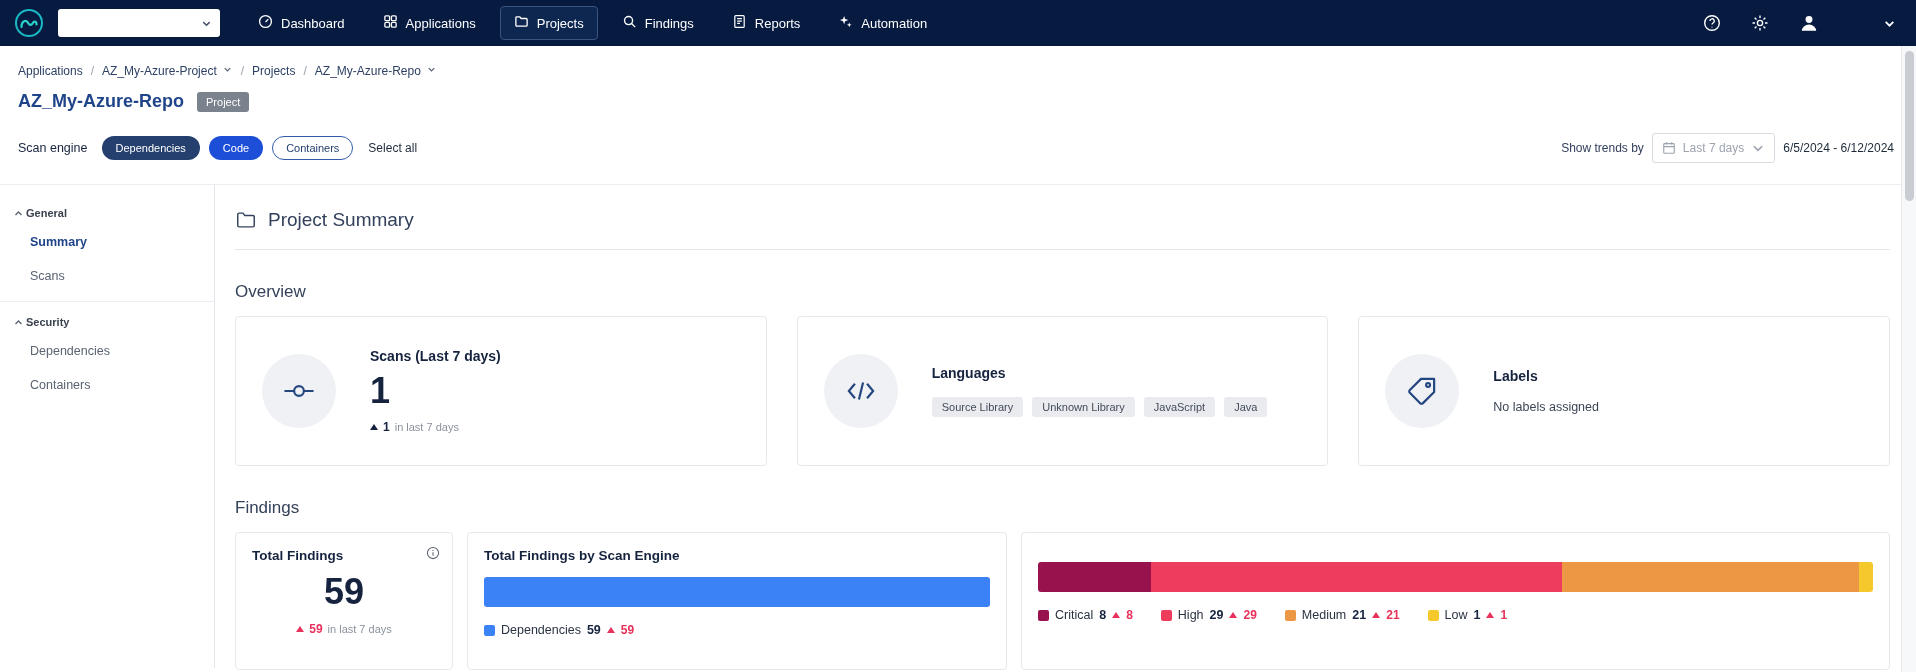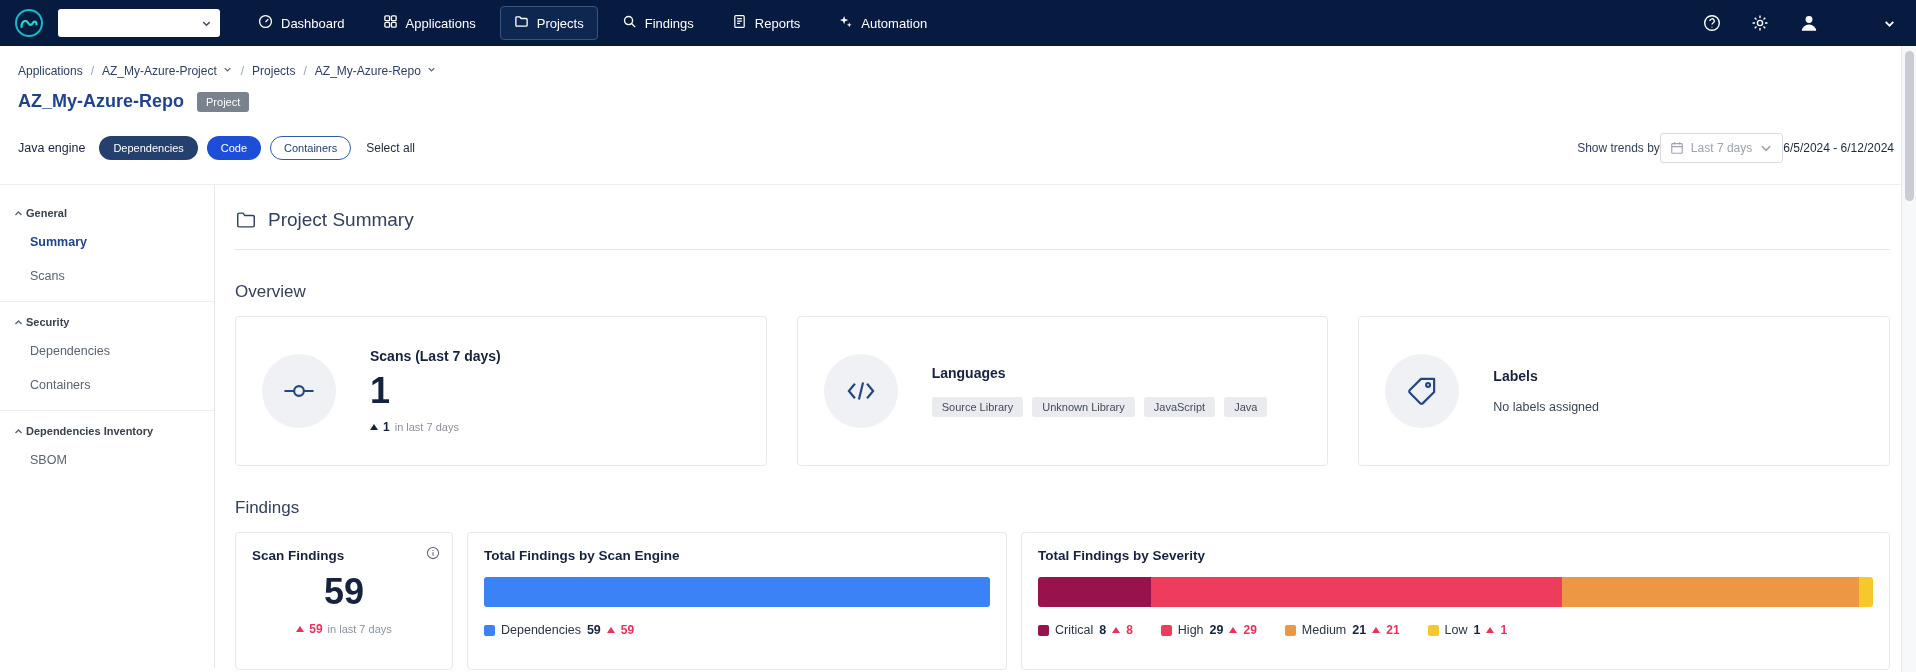--- a/index.html
+++ b/index.html
@@ -37,21 +37,21 @@
   .page-badge { background:#7a828e; color:#fff; font-size:11px; padding:4px 9px; border-radius:3px; margin-left:13px; }
 
   
   .scan-row { display:flex; align-items:center; margin:22px 22px 0 18px; height:28px; }
   .scan-label { font-size:12.5px; color:#16233f; margin-right:14px; }
   .pill { font-size:11px; padding:5px 13px; border-radius:12px; margin-right:9px; cursor:pointer; border:1px solid transparent; }
   .pill.selected { background:#25406e; color:#fff; }
   .pill.disabled { background:#1d4ed8; color:#fff; }
   .pill.outlined { background:#fff; border-color:#2f5cab; color:#25406e; }
   .select-all { font-size:12px; color:#1c2a3a; margin-left:6px; cursor:pointer; }
-  .trends { margin-left:auto; display:flex; align-items:center; gap:0;justify-content:flex-end; }
+  .trends { margin-left:auto; display:flex; align-items:center; gap:8px;justify-content:flex-end; }
   .trends-label { font-size:12px; color:#33415c; }
   .trends-select { display:flex; align-items:center; gap:7px; border:1px solid #d8dce2; border-radius:3px; height:30px; padding:0 9px; color:#9ca3af; cursor:pointer; }
   .trends-select svg { width:14px; height:14px; }
   .trends-value { font-size:12px; }
   .date-range { font-size:12px; color:#1c2a3a; }
 
   
   .content { display:flex; margin-top:22px; border-top:1px solid #ebedf0; height:484px; }
   .sidebar { width:215px; flex:none; border-right:1px solid #e3e6ea; padding-top:8px; }
   .side-section { padding:4px 0 8px; }
@@ -223,21 +223,21 @@
       </span>
   </span>
 </nav>
 
 <div class="title-row">
   <span class="page-title">AZ_My-Azure-Repo</span>
   <span class="page-badge">Project</span>
 </div>
 
 <div class="scan-row">
-  <span class="scan-label">Java engine</span>
+  <span class="scan-label">Scan engine</span>
   <span class="pill selected">Dependencies</span>
   <span class="pill disabled">Code</span>
   <span class="pill outlined">Containers</span>
   <span class="select-all">Select all</span>
   <div class="trends">
     <span class="trends-label">Show trends by</span>
     <div class="trends-select">
       <span style="display:flex">
           <svg viewBox="0 0 16 16" fill="none" stroke="currentColor" stroke-width="1.3">
             <rect x="2" y="3" width="12" height="11" rx="1"></rect>
@@ -275,31 +275,20 @@
         <span style="display:flex">
             <svg viewBox="0 0 12 12" fill="none" stroke="currentColor" stroke-width="1.8">
               <path d="M2 8 6 4l4 4"></path>
             </svg>
           </span>
         <span>Security</span>
       </div>
       <div class="side-item">Dependencies</div>
       <div class="side-item">Containers</div>
     </div>
-    <div class="side-section">
-      <div class="side-header">
-        <span style="display:flex">
-            <svg viewBox="0 0 12 12" fill="none" stroke="currentColor" stroke-width="1.8">
-              <path d="M2 8 6 4l4 4"></path>
-            </svg>
-          </span>
-        <span>Dependencies Inventory</span>
-      </div>
-      <div class="side-item">SBOM</div>
-    </div>
   </aside>
 
   <main class="main">
     <div class="summary-heading">
       <span style="display:flex">
           <svg viewBox="0 0 24 24" fill="none" stroke="currentColor" stroke-width="1.6">
             <path d="M3 6a1.5 1.5 0 0 1 1.5-1.5h4.2l2 2.5h8.8A1.5 1.5 0 0 1 21 8.5V18a1.5 1.5 0 0 1-1.5 1.5h-15A1.5 1.5 0 0 1 3 18Z"></path>
           </svg>
         </span>
       <span>Project Summary</span>
@@ -355,21 +344,21 @@
           <div class="card-title">Labels</div>
           <div class="empty-text">No labels assigned</div>
         </div>
       </div>
     </div>
 
     <div class="section-title">Findings</div>
 
     <div class="cards-row2">
       <div class="card fd-card total">
-        <div class="fd-title">Scan Findings</div>
+        <div class="fd-title">Total Findings</div>
         <span class="info-icon">
           <svg viewBox="0 0 16 16" fill="none" stroke="currentColor" stroke-width="1.2">
               <circle cx="8" cy="8" r="6.4"></circle>
               <path d="M8 7.2V11"></path>
               <circle cx="8" cy="5" r="0.7" fill="currentColor" stroke="none"></circle>
             </svg>
         </span>
         <div class="fd-value">59</div>
         <div class="fd-trend">
           <span class="caret-up red"></span>
@@ -388,21 +377,20 @@
             <span class="legend-sq" style="background: rgb(59, 130, 246);"></span>
             <span class="legend-label">Dependencies</span>
             <span class="legend-value">59</span>
             <span class="caret-up red"></span>
             <span class="trend-red">59</span>
           </span>
         </div>
       </div>
 
       <div class="card fd-card severity">
-        <div class="fd-title">Total Findings by Severity</div>
         <div class="hbar">
           <span class="seg" style="background: rgb(152, 19, 77); width: 13.5593%;"></span>
           <span class="seg" style="background: rgb(238, 61, 92); width: 49.1525%;"></span>
           <span class="seg" style="background: rgb(235, 151, 67); width: 35.5932%;"></span>
           <span class="seg" style="background: rgb(245, 201, 44); width: 1.69492%;"></span>
         </div>
         <div class="legend-row">
           <span class="legend-item">
             <span class="legend-sq" style="background: rgb(152, 19, 77);"></span>
             <span class="legend-label">Critical</span>

